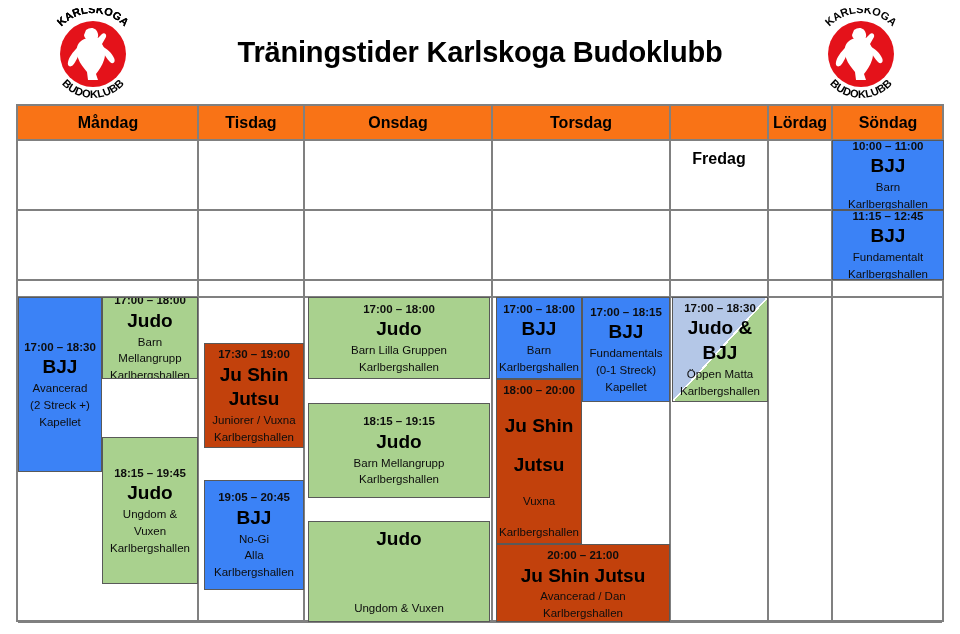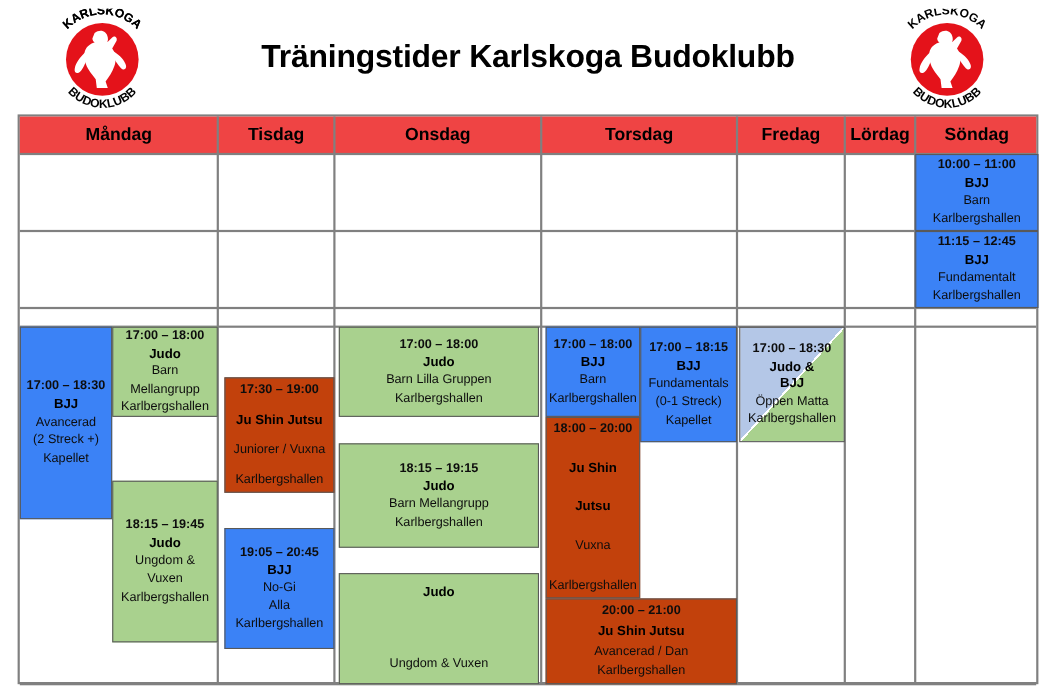--- a/index.html
+++ b/index.html
@@ -71,21 +71,21 @@
     height: 2px;
     background: #808080;
   }
 
   
   #dayrow {
     position: absolute;
     left: 0; top: 0;
     width: 100%;
     height: 34px;
-    background: #ef4444;
+    background: #f97316;
   }
   .dayhead {
     position: absolute;
     top: 0;
     height: 34px;
     line-height: 34px;
     text-align: center;
     font-size: 16px;
     font-weight: bold;
     color: #000;
@@ -106,21 +106,21 @@
     padding: 2px 3px;
     overflow: hidden;
   }
   .ev .time {
     font-size: 11.5px;
     font-weight: bold;
     line-height: 1.45;
     color: #0d0d0d;
   }
   .ev .title {
-    font-size: 12px;
+    font-size: 19px;
     font-weight: bold;
     line-height: 1.3;
     color: #000;
   }
   .ev .sub {
     font-size: 11.5px;
     line-height: 1.45;
     color: #0d0d0d;
   }
   .ev.blue   { background: #3b82f6; }
@@ -190,21 +190,21 @@
   </div>
 </div>
 
 <div id="schedule">
 
   <div id="dayrow">
       <div class="dayhead" style="left: 0px; width: 180px;">Måndag</div>
       <div class="dayhead" style="left: 180px; width: 106px;">Tisdag</div>
       <div class="dayhead" style="left: 286px; width: 188px;">Onsdag</div>
       <div class="dayhead" style="left: 474px; width: 178px;">Torsdag</div>
-      <div class="dayhead" style="left: 652px; width: 98px;">Fredag</div>
+      <div class="dayhead" style="left: 652px; width: 98px; margin-top: 36px;">Fredag</div>
       <div class="dayhead" style="left: 750px; width: 64px;">Lördag</div>
       <div class="dayhead" style="left: 814px; width: 112px;">Söndag</div>
     </div>
 
   <div id="grid-layer">
       <div class="vline" style="left: 179px;"></div>
       <div class="vline" style="left: 285px;"></div>
       <div class="vline" style="left: 473px;"></div>
       <div class="vline" style="left: 651px;"></div>
       <div class="vline" style="left: 749px;"></div>

